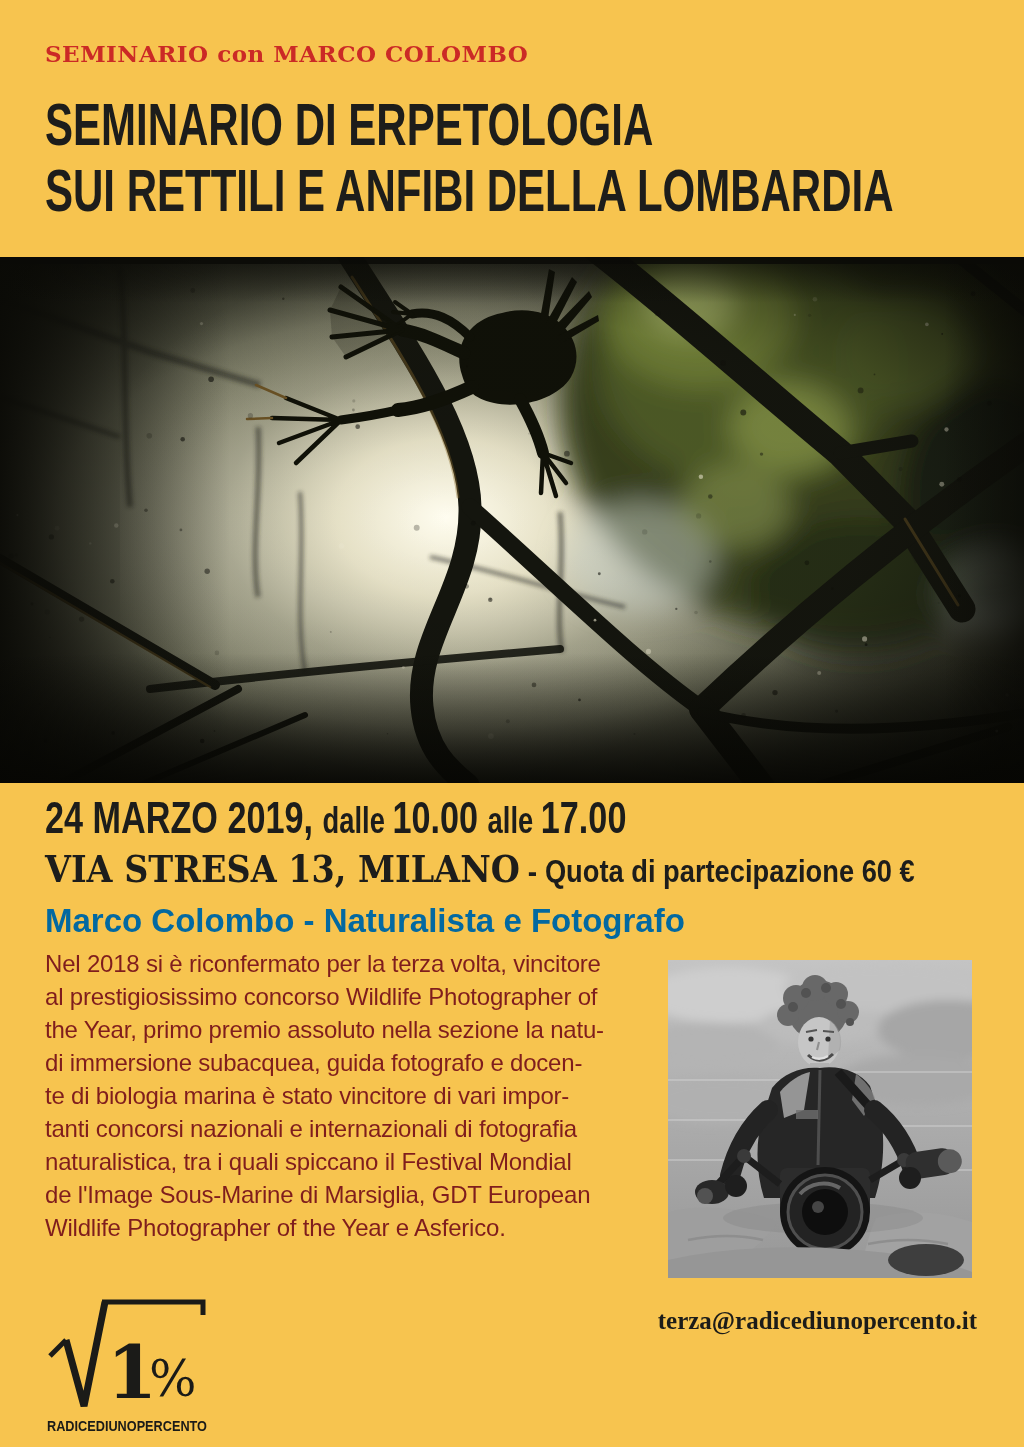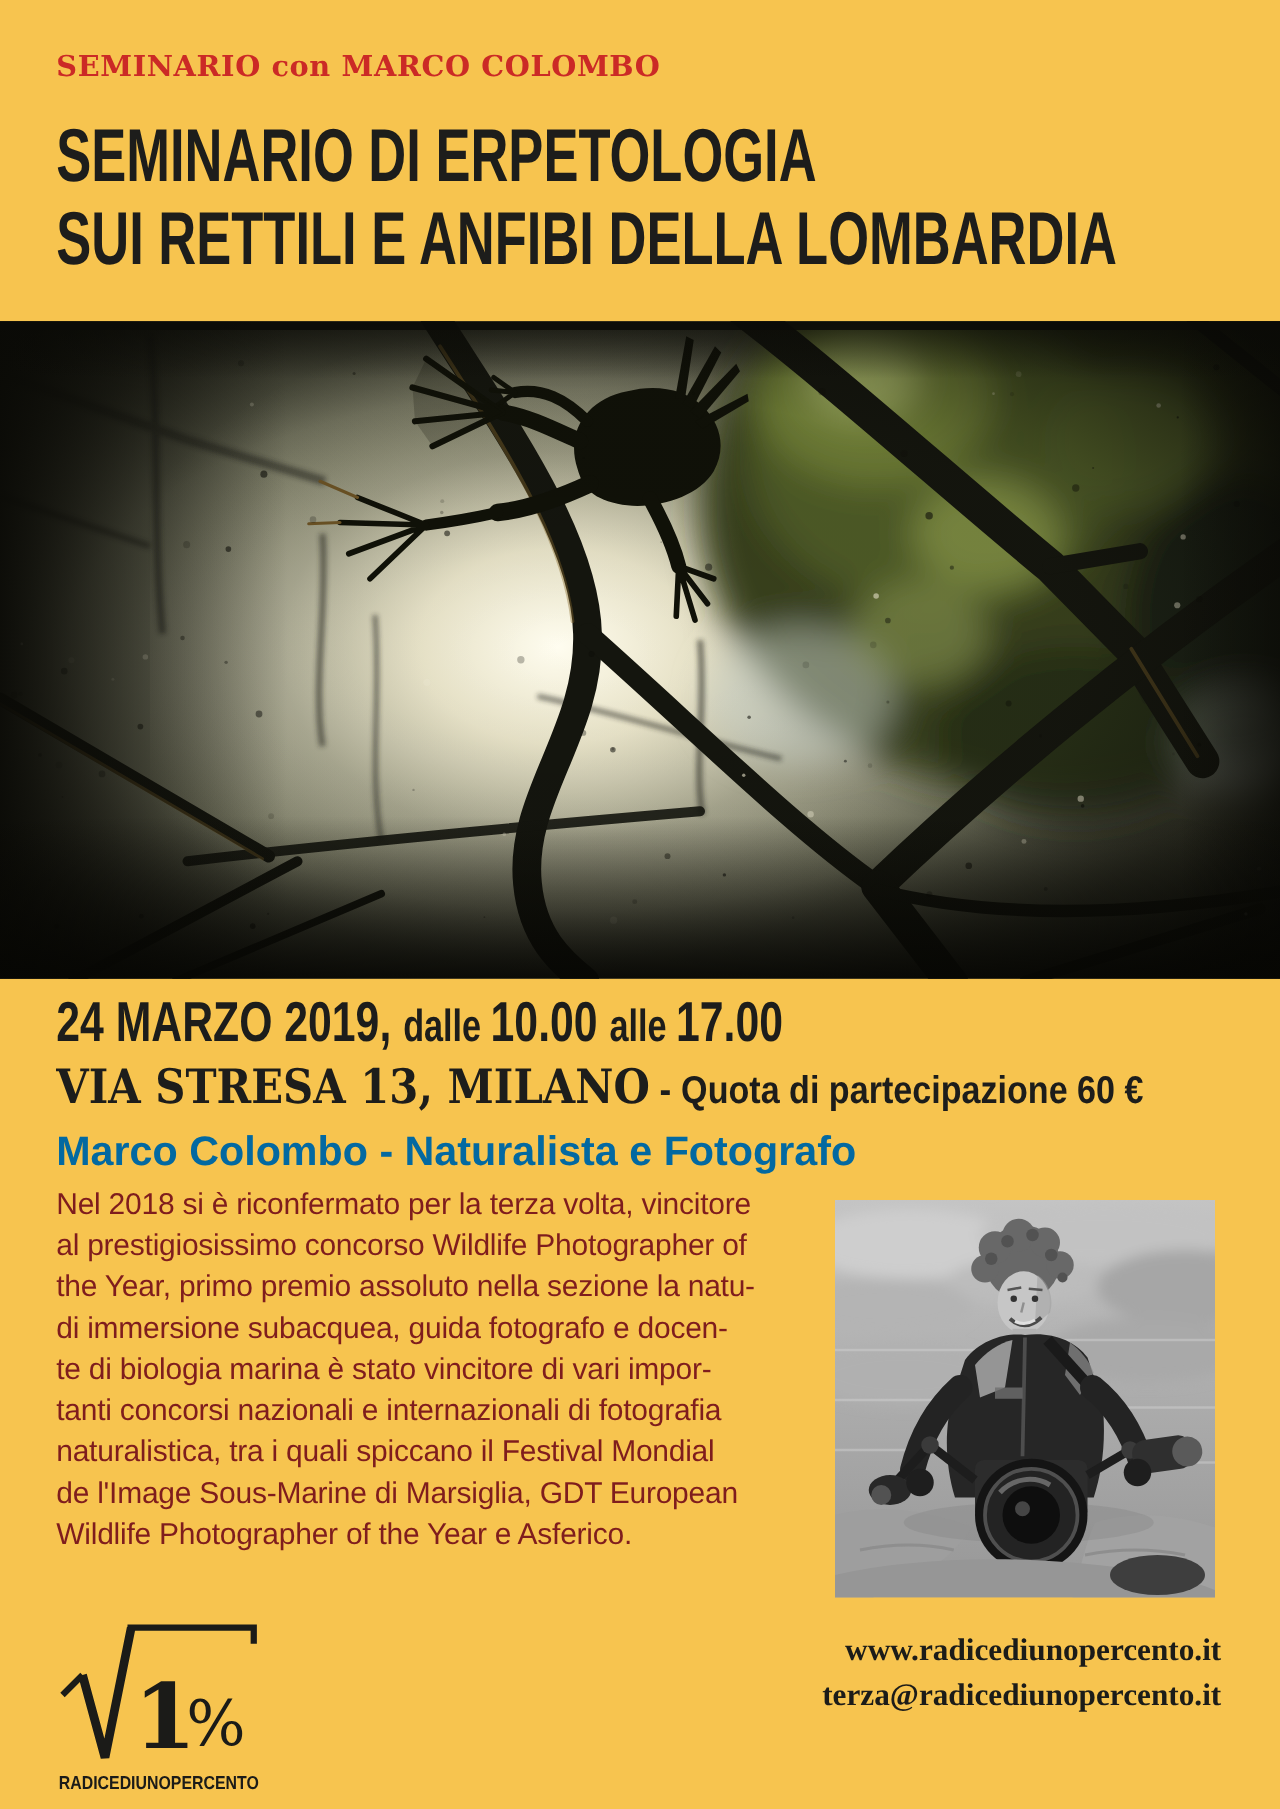--- a/index.html
+++ b/index.html
@@ -409,17 +409,16 @@
         <path d="M21,50 L39,116 L60,12" stroke-width="7"></path>
         <path d="M57,12 L158,12 L158,25" stroke-width="5"></path>
       </g>
       <text x="62" y="108" font-family="'DejaVu Serif',serif" font-size="72" font-weight="700" fill="#1b1b18">1</text>
       <text x="104" y="106" font-family="'DejaVu Serif',serif" font-size="50" fill="#1b1b18">%</text>
       <text x="2" y="141" font-family="'Liberation Sans',sans-serif" font-size="15" font-weight="700" fill="#1b1b18" textLength="160" lengthAdjust="spacingAndGlyphs">RADICEDIUNOPERCENTO</text>
     </svg>
   </div>
 
   <div class="contact">
-    <div>www.radicediunopercento.it</div>
     <div>terza@radicediunopercento.it</div>
   </div>
 
 </div>
 
 </body></html>

